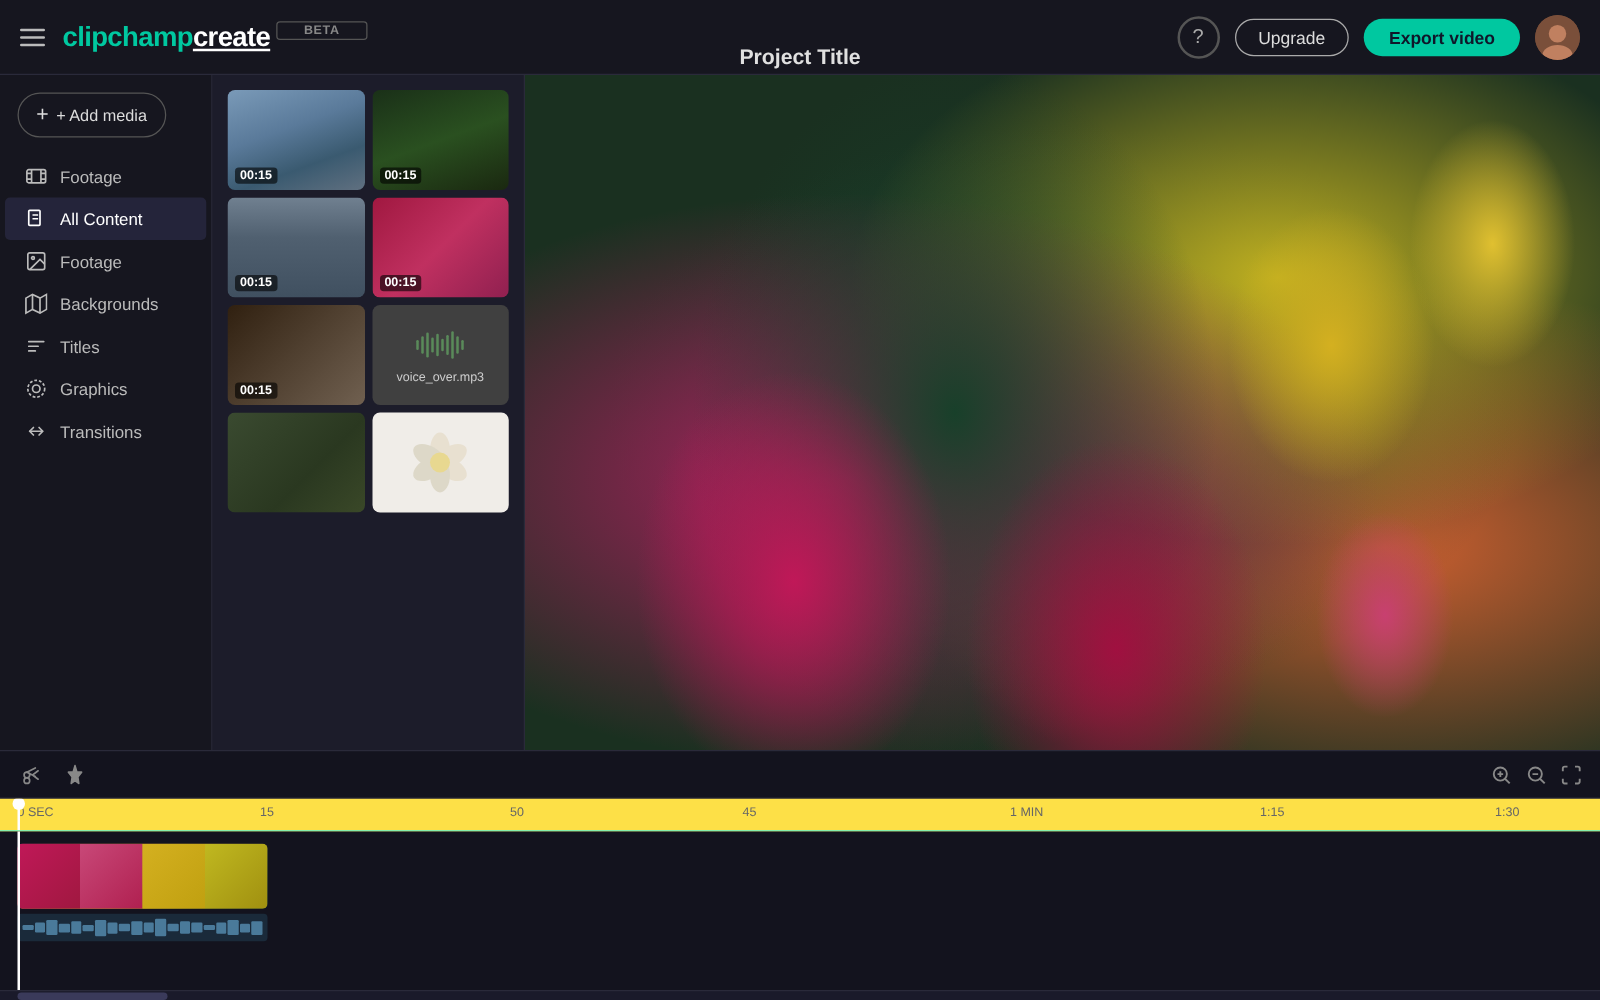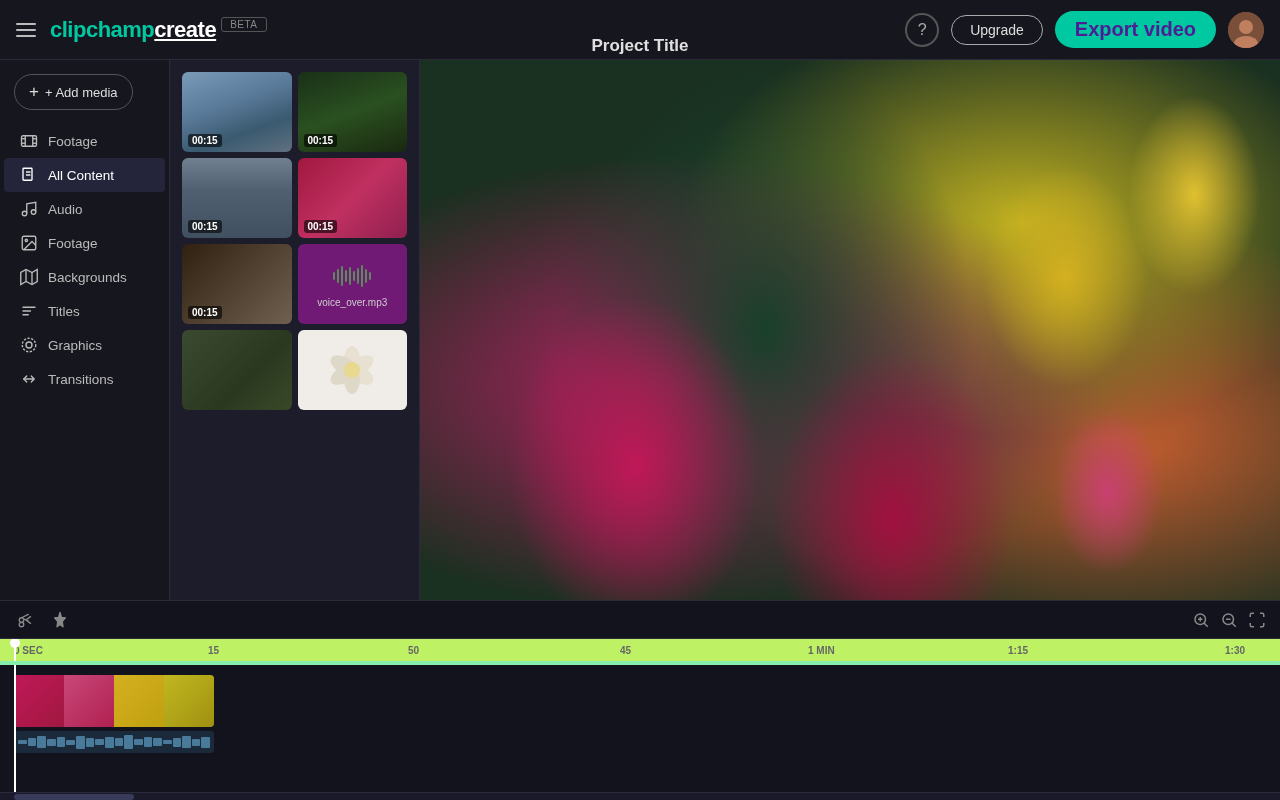--- a/index.html
+++ b/index.html
@@ -41,26 +41,26 @@
       align-items: flex-start;
       gap: 0;
       font-size: 22px;
       font-weight: 700;
       letter-spacing: -0.5px;
     }
     .logo-clipchamp { color: #00c8a0; }
     .logo-create { color: #fff; text-decoration: underline; }
     .logo-beta {
       font-size: 10px;
-      font-weight: 400;
+      font-weight: 700;
       color: #888;
       margin-left: 5px;
       border: 1px solid #555;
       border-radius: 3px;
-      padding: 1px 8px;
+      padding: 1px 21px;
       letter-spacing: 0.5px;
       vertical-align: super;
     }
     #header-title {
       position: absolute;
       left: 50%;
       transform: translateX(-50%);
       font-size: 17px;
       font-weight: 600;
       color: #e0e0e0;
@@ -91,22 +91,22 @@
       color: #ddd;
       font-size: 14px;
       padding: 6px 18px;
       border-radius: 20px;
       cursor: pointer;
       font-weight: 500;
     }
     .export-btn {
       background: #00c8a0;
       border: none;
-      color: #4c1d95;
-      font-size: 20px;
+      color: #0f172a;
+      font-size: 14px;
       padding: 7px 20px;
       border-radius: 20px;
       cursor: pointer;
       font-weight: 600;
     }
     .avatar {
       width: 36px;
       height: 36px;
       border-radius: 50%;
       background: #7a4f3a;
@@ -303,25 +303,24 @@
       border: none;
       color: #888;
       cursor: pointer;
       font-size: 18px;
       line-height: 1;
       display: flex;
       align-items: center;
     }
     #timeline-ruler {
       height: 26px;
-      background: #bef264;
-      border-bottom: 4px solid #86efac;
-      position: relative;
-      overflow: hidden;
-      font-weight: bold;
+      background: #fde047;
+      border-bottom: 1px solid #86efac;
+      position: relative;
+      overflow: hidden;
     }
     .ruler-label {
       position: absolute;
       font-size: 10px;
       color: #666;
       top: 6px;
     }
     #timeline-content {
       flex: 1;
       position: relative;
@@ -463,30 +462,20 @@
       <div class="sidebar-icon">
         <svg viewBox="0 0 24 24">
             <rect x="4" y="3" width="12" height="16" rx="1" stroke-width="1.8"></rect>
             <line x1="8" y1="8" x2="14" y2="8"></line>
             <line x1="8" y1="12" x2="14" y2="12"></line>
           </svg>
       </div>
       <span>All Content</span>
     </div>
 
-    <div class="sidebar-item">
-      <div class="sidebar-icon">
-        <svg viewBox="0 0 24 24">
-            <path d="M9 18V5l12-2v13"></path>
-            <circle cx="6" cy="18" r="3"></circle>
-            <circle cx="18" cy="16" r="3"></circle>
-          </svg>
-      </div>
-      <span>Audio</span>
-    </div>
 
     <div class="sidebar-item">
       <div class="sidebar-icon">
         <svg viewBox="0 0 24 24">
             <rect x="3" y="3" width="18" height="18" rx="2"></rect>
             <circle cx="8.5" cy="8.5" r="1.5"></circle>
             <polyline points="21 15 16 10 5 21"></polyline>
           </svg>
       </div>
       <span>Footage</span>
@@ -551,21 +540,21 @@
       </div>
       <div class="media-thumb">
         <div class="thumb-bg" style="width:100%;height:100%;background:linear-gradient(135deg,#a01840 0%,#c03060 50%,#902050 100%);"></div>
         <span class="thumb-time">00:15</span>
       </div>
 
       <div class="media-thumb">
         <div class="thumb-bg" style="width:100%;height:100%;background:linear-gradient(135deg,#302010 0%,#504030 50%,#706050 100%);"></div>
         <span class="thumb-time">00:15</span>
       </div>
-      <div class="media-thumb tb-audio-dark" style="background:#701a75;display:flex;flex-direction:column;align-items:center;justify-content:center;gap:6px;">
+      <div class="media-thumb tb-audio-dark" style="background:#404040;display:flex;flex-direction:column;align-items:center;justify-content:center;gap:6px;">
         <div class="audio-wave">
           <span style="height:8px"></span>
             <span style="height:14px"></span>
             <span style="height:20px"></span>
             <span style="height:12px"></span>
             <span style="height:18px"></span>
             <span style="height:10px"></span>
             <span style="height:16px"></span>
             <span style="height:22px"></span>
             <span style="height:14px"></span>
@@ -634,24 +623,24 @@
           <path d="M8 3H5a2 2 0 0 0-2 2v3m18 0V5a2 2 0 0 0-2-2h-3m0 18h3a2 2 0 0 0 2-2v-3M3 16v3a2 2 0 0 0 2 2h3"></path>
         </svg>
     </button>
   </div>
 
   <div id="timeline-ruler" style="position:relative;">
 
     <span class="ruler-label" style="left:14px">0 SEC</span>
     <span class="ruler-label" style="left:208px">15</span>
     <span class="ruler-label" style="left:408px">50</span>
-    <span class="ruler-label" style="left:620px">45</span>
+    <span class="ruler-label" style="left:594px">45</span>
     <span class="ruler-label" style="left:808px">1 MIN</span>
     <span class="ruler-label" style="left:1008px">1:15</span>
-    <span class="ruler-label" style="left:1225px">1:30</span>
+    <span class="ruler-label" style="left:1196px">1:30</span>
 
     <div style="position:absolute;left:14px;top:0;bottom:0;width:2px;background:#fff;z-index:5;">
       <div style="position:absolute;top:-1px;left:50%;transform:translateX(-50%);width:10px;height:10px;background:#fff;border-radius:50%;"></div>
     </div>
   </div>
 
   <div id="timeline-content" style="position:relative;flex:1;overflow:hidden;">
 
     <div style="position:absolute;left:14px;top:0;bottom:0;width:2px;background:#ffffff;z-index:10;pointer-events:none;"></div>
 

